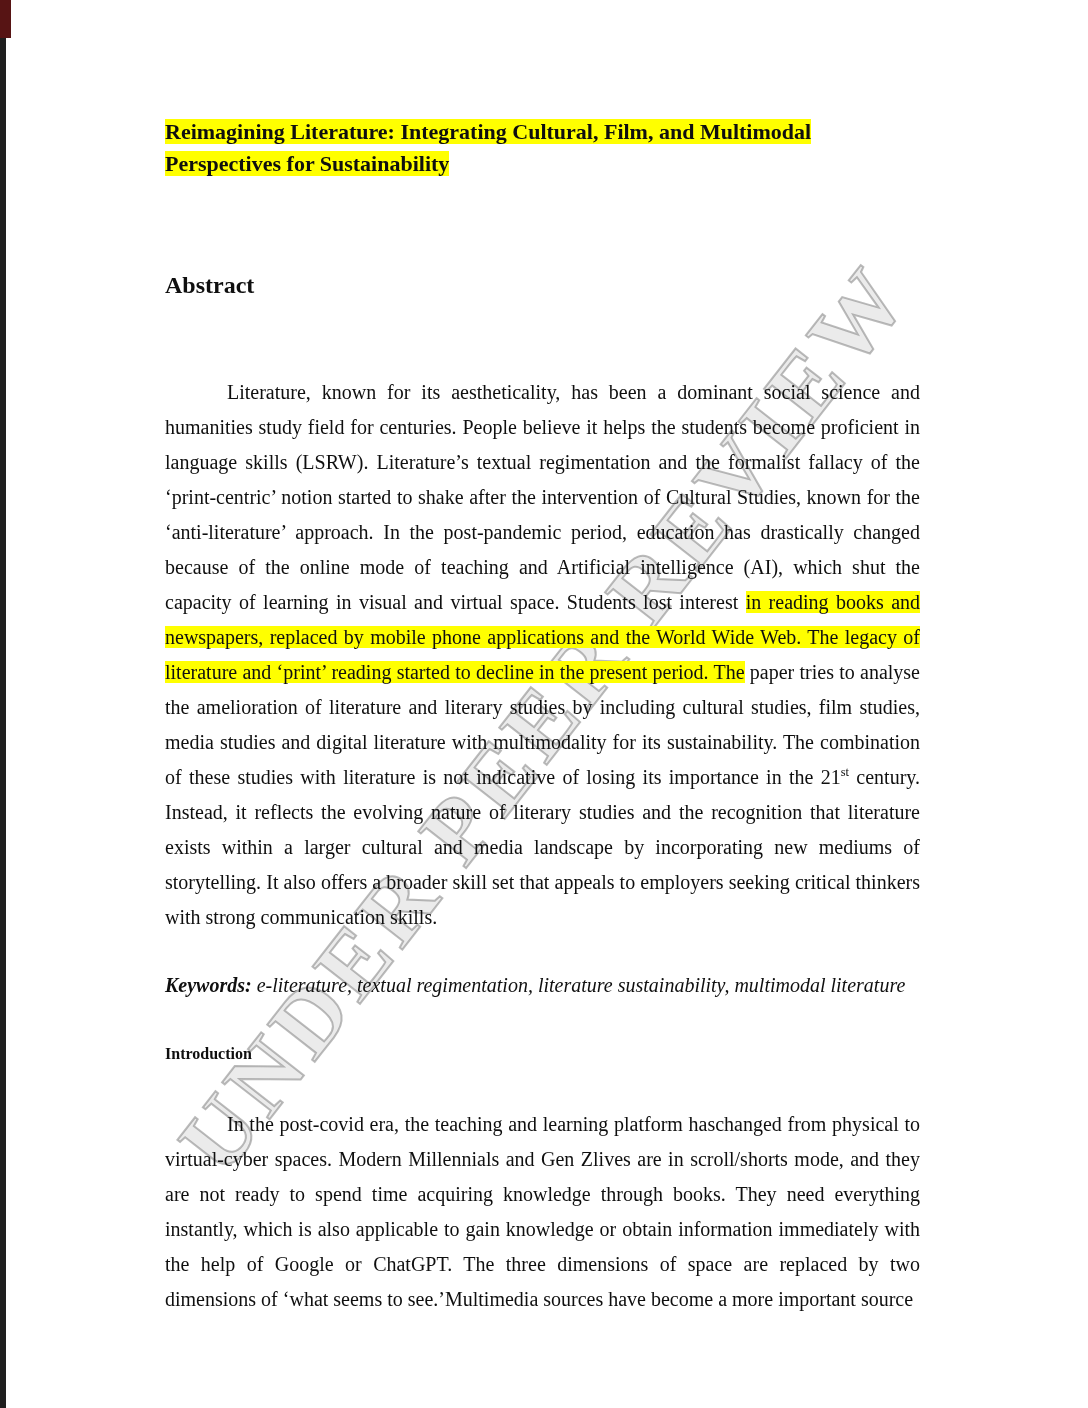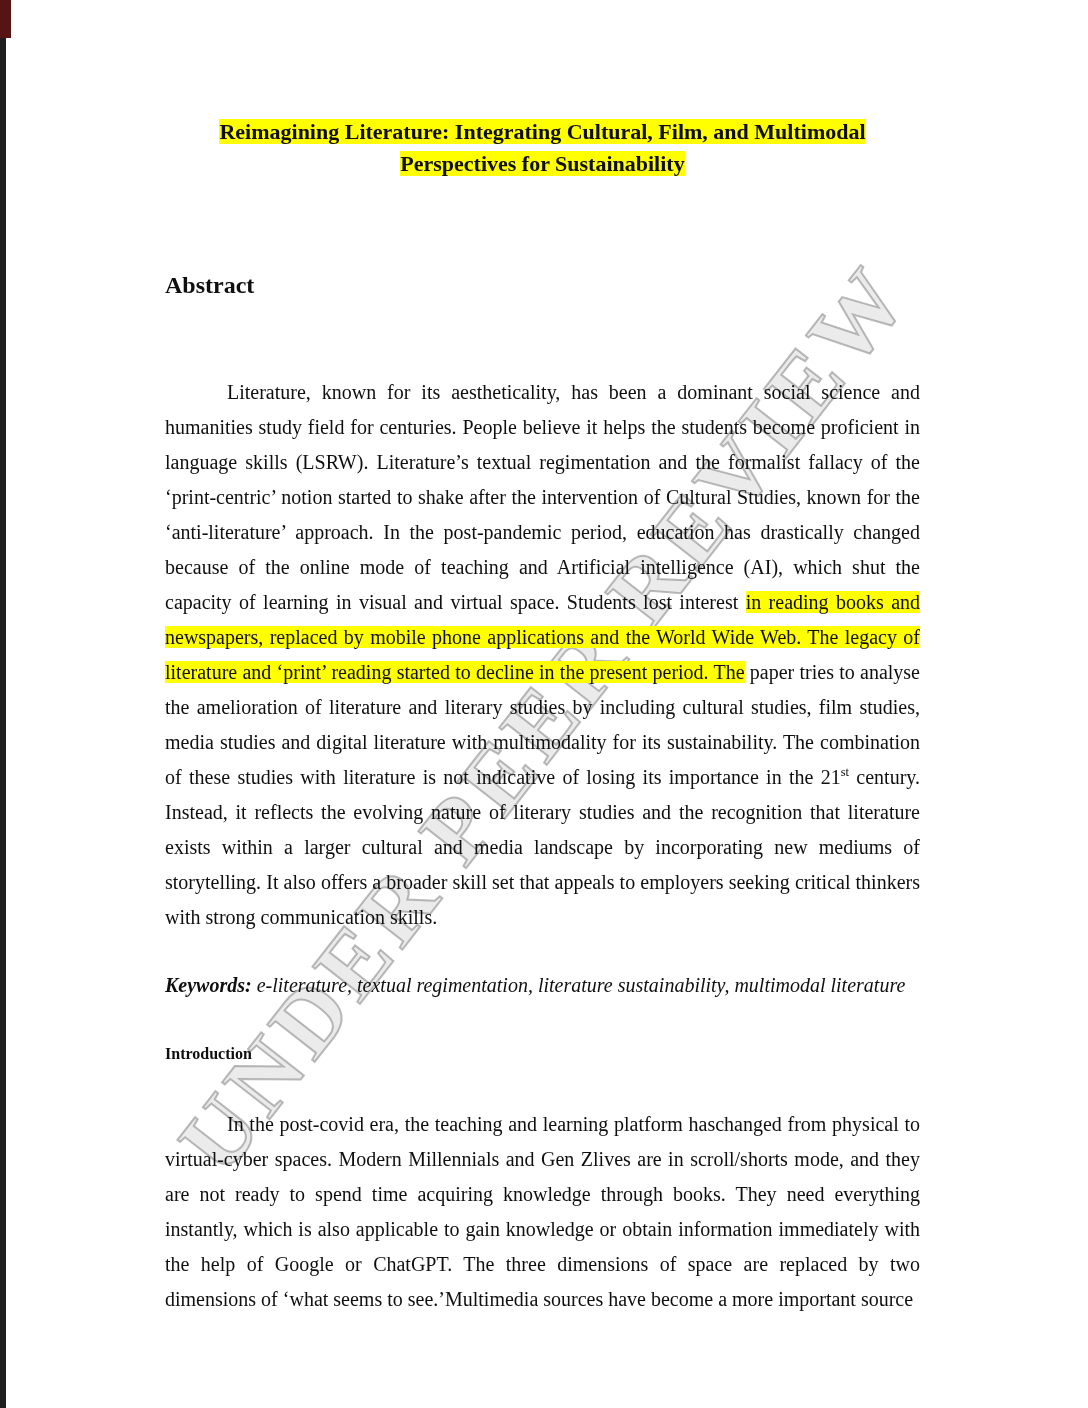--- a/index.html
+++ b/index.html
@@ -50,21 +50,20 @@
     user-select: none;
   }
   .content {
     position: relative;
     z-index: 1;
     padding: 0 168px 0 165px;
     box-sizing: border-box;
   }
   .title {
     margin: 116px 0 0 0;
-    text-align: center;
     font-size: 22px;
     font-weight: bold;
     line-height: 32px;
     max-width: 760px;
     margin-left: auto;
     margin-right: auto;
   }
   .hl {
     background: #ffff00;
   }

